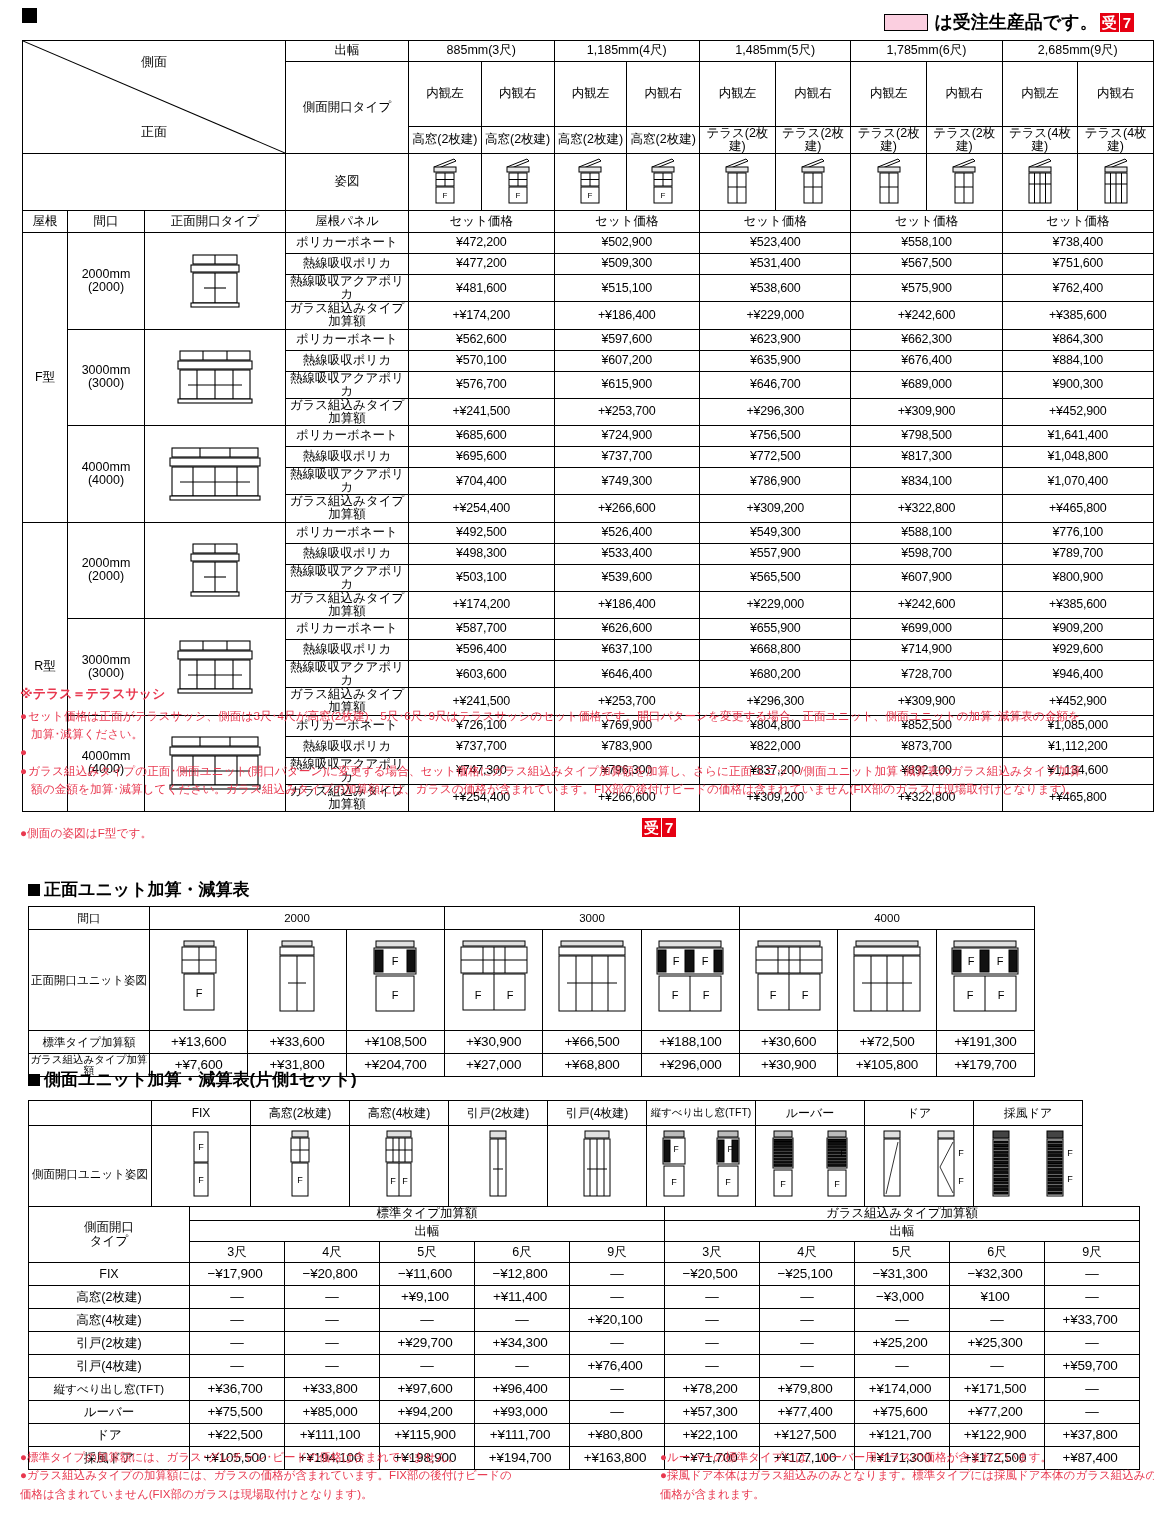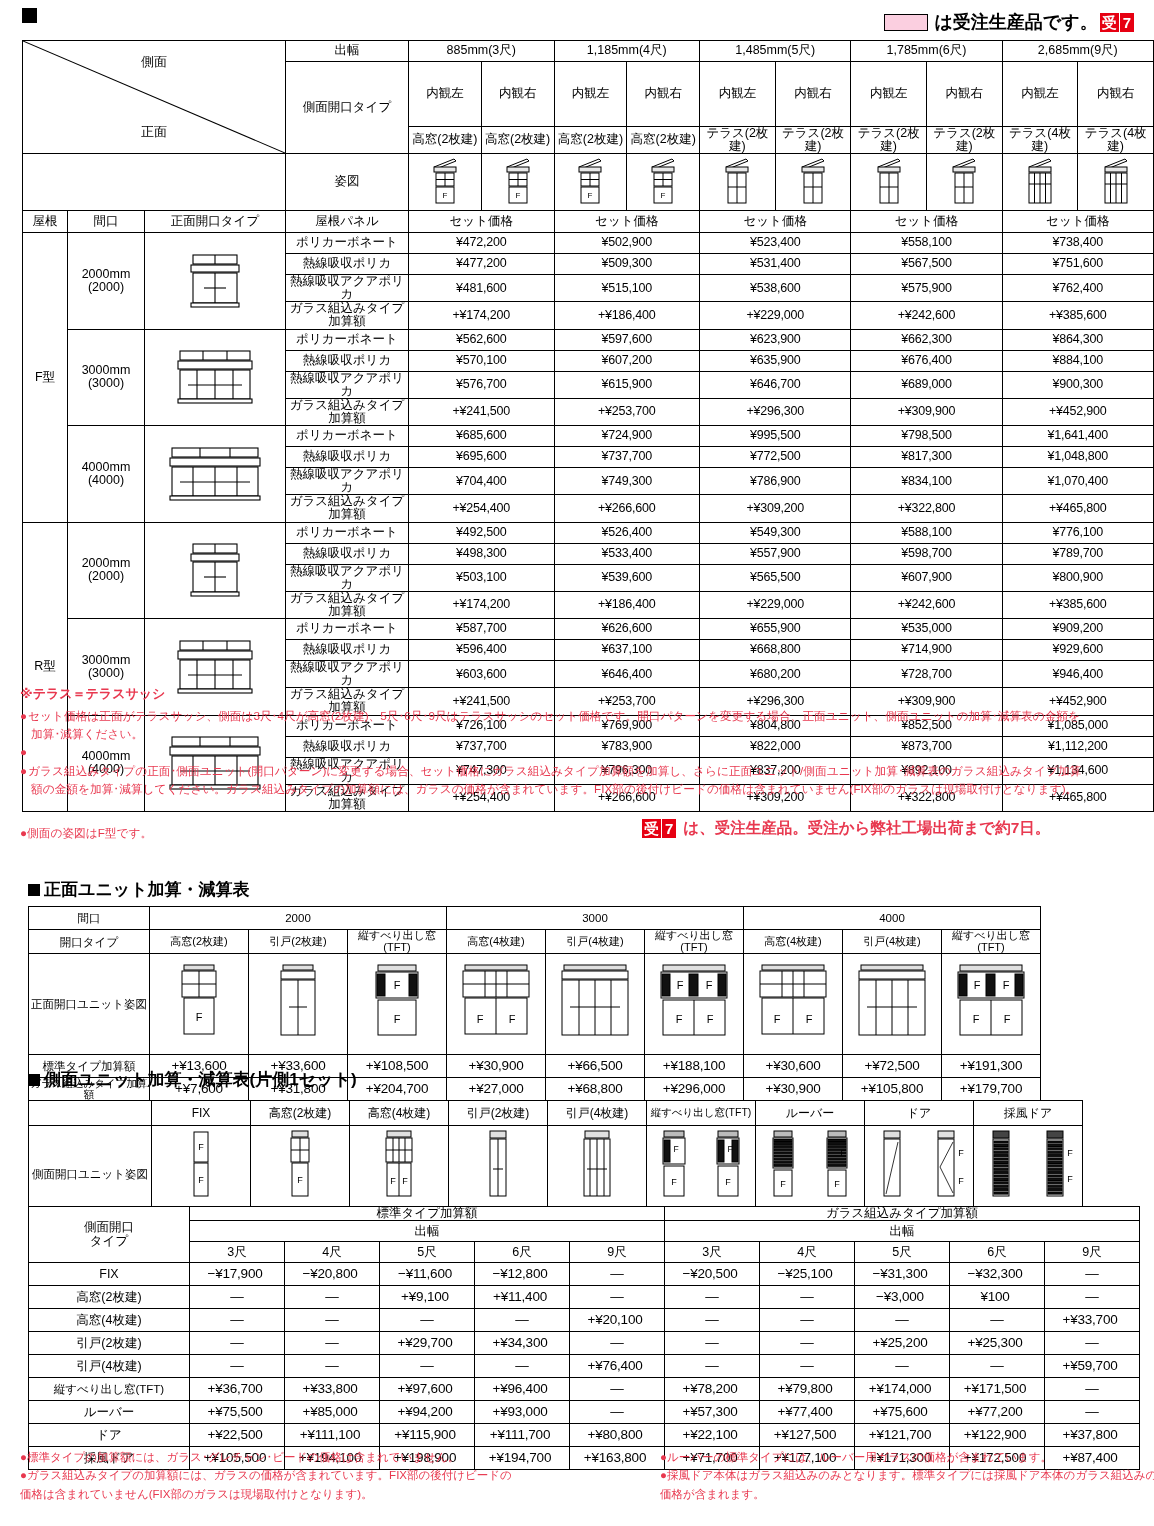--- a/index.html
+++ b/index.html
@@ -390,21 +390,21 @@
                 <line x1="55" y1="25" x2="55" y2="54"></line>
                 <line x1="77" y1="25" x2="77" y2="54"></line>
                 <line x1="20" y1="40" x2="90" y2="40"></line>
                 <rect x="10" y="54" width="90" height="4"></rect>
               </g>
             </svg>
           </td>
           <td class="gray panel-lbl" style="height:20px">ポリカーボネート</td>
           <td class="price" colspan="2">¥685,600</td>
           <td class="price" colspan="2">¥724,900</td>
-          <td class="price" colspan="2">¥995,500</td>
+          <td class="price" colspan="2">¥756,500</td>
           <td class="price" colspan="2">¥798,500</td>
           <td class="price" colspan="2">¥1,641,400</td>
         </tr>
         <tr>
           <td class="gray panel-lbl" style="height:20px">熱線吸収ポリカ</td>
           <td class="price" colspan="2">¥695,600</td>
           <td class="price" colspan="2">¥737,700</td>
           <td class="price" colspan="2">¥772,500</td>
           <td class="price" colspan="2">¥817,300</td>
           <td class="price" colspan="2">¥1,048,800</td>
@@ -487,21 +487,21 @@
                 <line x1="73" y1="25" x2="73" y2="54"></line>
                 <line x1="28" y1="40" x2="82" y2="40"></line>
                 <rect x="18" y="54" width="74" height="4"></rect>
               </g>
             </svg>
           </td>
           <td class="gray panel-lbl" style="height:20px">ポリカーボネート</td>
           <td class="price" colspan="2">¥587,700</td>
           <td class="price" colspan="2">¥626,600</td>
           <td class="price" colspan="2">¥655,900</td>
-          <td class="price" colspan="2">¥535,000</td>
+          <td class="price" colspan="2">¥699,000</td>
           <td class="price" colspan="2">¥909,200</td>
         </tr>
         <tr>
           <td class="gray panel-lbl" style="height:20px">熱線吸収ポリカ</td>
           <td class="price" colspan="2">¥596,400</td>
           <td class="price" colspan="2">¥637,100</td>
           <td class="price" colspan="2">¥668,800</td>
           <td class="price" colspan="2">¥714,900</td>
           <td class="price" colspan="2">¥929,600</td>
         </tr>
@@ -590,46 +590,33 @@
         </div>
         <div class="ind">額の金額を加算･減算してください。ガラス組込みタイプの加算額には、ガラスの価格が含まれています。FIX部の後付けビードの価格は含まれていません(FIX部のガラスは現場取付けとなります)。</div>
       </div>
   </div>
   <div class="notefoot">●側面の姿図はF型です。</div>
   <div class="orderline">
     <span class="jubadge">
       <span class="a">受</span>
         <span class="b">7</span>
     </span>
-    <span style="margin-left:7px">は、受注生産品。受注から弊社工場出荷まで約7日。</span>
   </div>
 
   <div class="sect2title">
     <span class="sq"></span>
       <span>正面ユニット加算・減算表</span>
   </div>
   <table class="grid" id="fronttable">
       <tbody id="front-body">
         <tr>
           <td class="gray" style="width:120px;height:22px">間口</td>
           <td class="gray" colspan="3" style="width:294px">2000</td>
           <td class="gray" colspan="3" style="width:294px">3000</td>
           <td class="gray" colspan="3" style="width:294px">4000</td>
-        </tr>
-        <tr>
-          <td class="gray" style="height:22px">開口タイプ</td>
-          <td class="gray" style="width:98px;font-size:11px">高窓(2枚建)</td>
-          <td class="gray" style="width:98px;font-size:11px">引戸(2枚建)</td>
-          <td class="gray" style="width:98px;font-size:11px">縦すべり出し窓(TFT)</td>
-          <td class="gray" style="width:98px;font-size:11px">高窓(4枚建)</td>
-          <td class="gray" style="width:98px;font-size:11px">引戸(4枚建)</td>
-          <td class="gray" style="width:98px;font-size:11px">縦すべり出し窓(TFT)</td>
-          <td class="gray" style="width:98px;font-size:11px">高窓(4枚建)</td>
-          <td class="gray" style="width:98px;font-size:11px">引戸(4枚建)</td>
-          <td class="gray" style="width:98px;font-size:11px">縦すべり出し窓(TFT)</td>
         </tr>
         <tr>
           <td class="gray" style="height:100px">正面開口ユニット姿図</td>
           <td>
             <svg class="pict" width="78" height="94" viewBox="0 0 78 94">
               <g stroke="#000" stroke-width="1" fill="#fff">
                 <rect x="24" y="8" width="30" height="5" fill="#e0e0e0"></rect>
                 <rect x="22" y="14" width="34" height="26"></rect>
                 <line x1="22" y1="27" x2="56" y2="27"></line>
                 <line x1="39" y1="14" x2="39" y2="40"></line>

